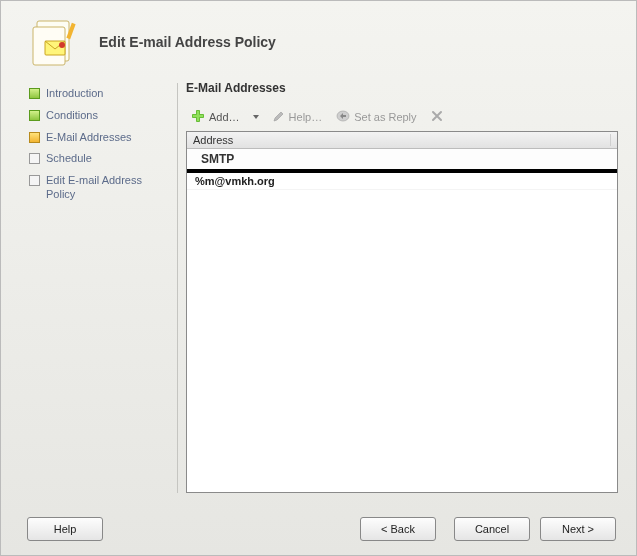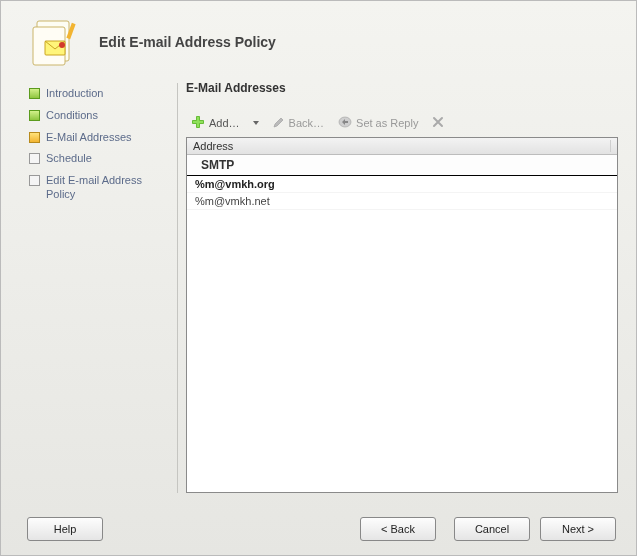--- a/index.html
+++ b/index.html
@@ -88,21 +88,20 @@
     font-weight: bold;
     font-size: 12px;
     color: #333;
     margin: 4px 0 8px 0;
   }
   .toolbar {
     display: flex;
     align-items: center;
     gap: 4px;
     padding: 3px 0;
-    margin-top: 6px;
   }
   .tb-btn {
     display: flex;
     align-items: center;
     gap: 4px;
     padding: 2px 4px;
     font-size: 11px;
     color: #555;
     border: 1px solid transparent;
     cursor: pointer;
@@ -138,21 +137,21 @@
     flex: 1;
   }
   .list-body {
     flex: 1;
     overflow: auto;
   }
   .group-row {
     padding: 3px 14px;
     font-weight: bold;
     font-size: 12px;
-    border-bottom: 1px solid #000000;
+    border-bottom: 4px solid #000000;
     background: #fdfdfd;
   }
   .addr-row {
     padding: 2px 8px;
     font-size: 11px;
     border-bottom: 1px solid #f4f4f4;
   }
   .addr-row.primary { font-weight: bold; color: #222; }
   .addr-row.secondary { color: #444; }
   .footer {
@@ -236,21 +235,21 @@
           </span>
           <span>Add…</span>
         </div>
         <div class="caret"></div>
         <div class="tb-btn disabled">
           <span>
             <svg width="13" height="13" viewBox="0 0 13 13">
               <path d="M2 11 L3 8 L9 2 L11 4 L5 10 Z" fill="#bbb" stroke="#999" stroke-width="0.6"></path>
             </svg>
           </span>
-          <span>Back…</span>
+          <span>Help…</span>
         </div>
         <div class="tb-btn disabled">
           <span>
             <svg width="14" height="13" viewBox="0 0 14 13">
               <ellipse cx="7" cy="6" rx="6" ry="5" fill="#cfcfcf" stroke="#a0a0a0" stroke-width="0.6"></ellipse>
               <path d="M4 6 L7 3 L7 5 L10 5 L10 7 L7 7 L7 9 Z" fill="#888"></path>
             </svg>
           </span>
           <span>Set as Reply</span>
         </div>
@@ -263,21 +262,20 @@
         </div>
       </div>
 
       <div class="list">
         <div class="list-header">
           <div class="col">Address</div>
         </div>
         <div class="list-body">
           <div class="group-row">SMTP</div>
           <div class="addr-row primary">%m@vmkh.org</div>
-          <div class="addr-row secondary">%m@vmkh.net</div>
         </div>
       </div>
     </div>
 
   </div>
 
   <div class="footer">
     <button class="btn">Help</button>
     <div class="spacer"></div>
     <button class="btn">&lt; Back</button>

